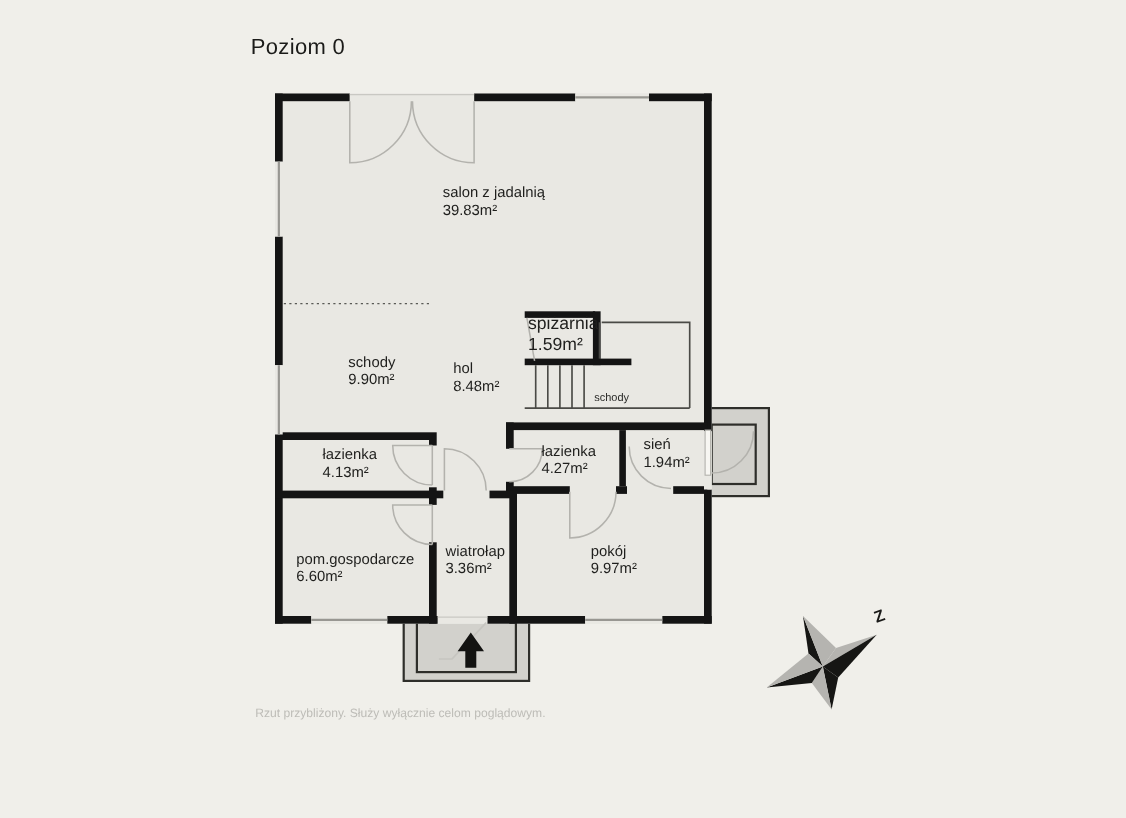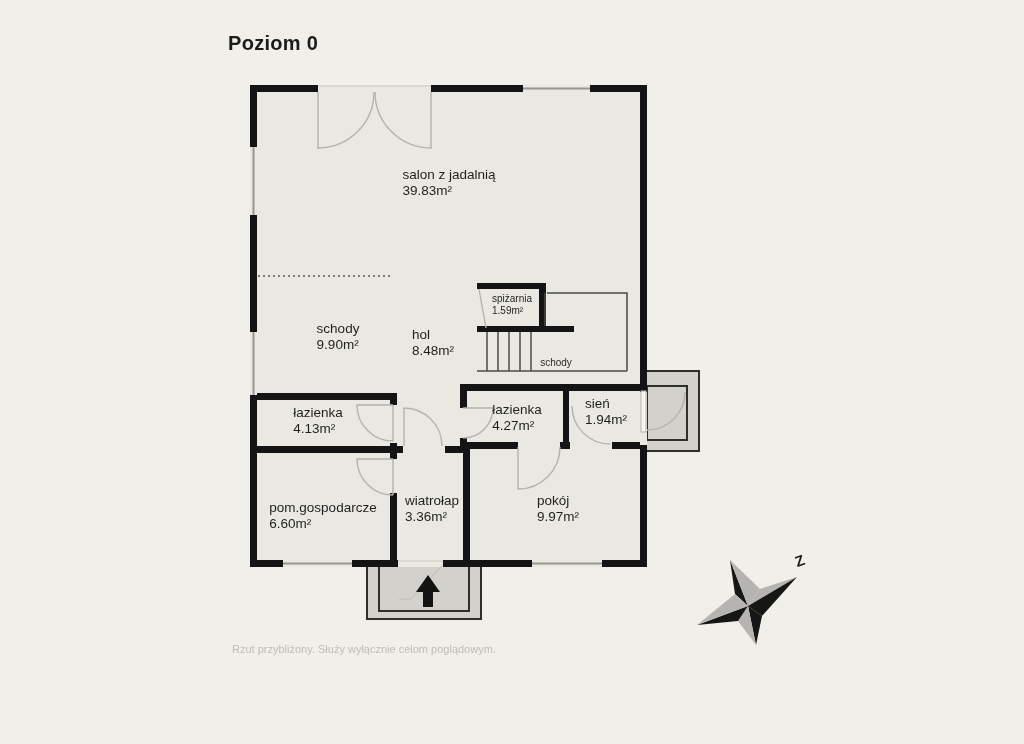--- a/index.html
+++ b/index.html
@@ -3,21 +3,21 @@
 <meta charset="utf-8">
 <style>
   html,body{margin:0;padding:0;}
   body{
     width:1024px;height:744px;position:relative;overflow:hidden;
     background:#f0efea;
     font-family:"Liberation Sans", sans-serif;
   }
   .page-title{
     position:absolute;left:228px;top:32px;
-    font-size:20px;font-weight:bold;color:#1b1b19;letter-spacing:.3px;
+    font-size:20px;font-weight:normal;color:#1b1b19;letter-spacing:.3px;
   }
   .plan-svg{position:absolute;left:0;top:0;}
   .room-label{
     position:absolute;transform:translate(-50%,-50%);
     color:#1f1f1d;font-size:13.5px;line-height:1.16;
     white-space:nowrap;
   }
   .small-label{
     position:absolute;transform:translate(-50%,-50%);
     font-size:10px;color:#2a2a28;white-space:nowrap;
@@ -159,21 +159,21 @@
     <polygon points="756,645 738,621 748,606" fill="#b5b4b0"></polygon>
     <polygon points="697,625 738,621 748,606" fill="#161614"></polygon>
     <polygon points="697,625 735,594 748,606" fill="#b5b4b0"></polygon>
   </g>
 </svg>
 
 <div class="room-label" style="left:449px;top:183px">
   <div>salon z jadalnią</div>
   <div>39.83m²</div>
 </div>
-<div class="room-label" style="left:512px;top:305px;font-size:10px">
+<div class="room-label" style="left:512px;top:305px;font-size:16px">
   <div>spiżarnia</div>
   <div>1.59m²</div>
 </div>
 <div class="room-label" style="left:338px;top:337px">
   <div>schody</div>
   <div>9.90m²</div>
 </div>
 <div class="room-label" style="left:433px;top:343px">
   <div>hol</div>
   <div>8.48m²</div>

